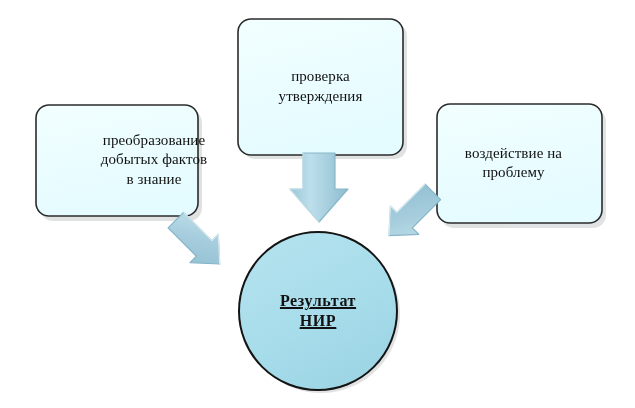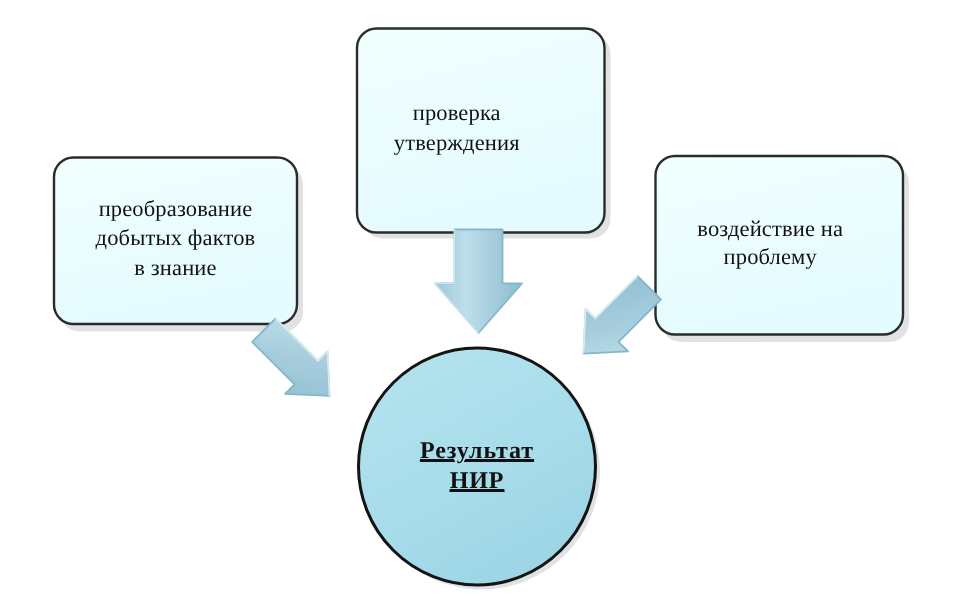--- a/index.html
+++ b/index.html
@@ -40,23 +40,24 @@
     line-height: 1.30;
     letter-spacing: 0.1px;
     white-space: pre-line;
     pointer-events: none;
   }
   #label-box-left {
     left: 38px;
     top: 107px;
     width: 158px;
     height: 106px;
+    padding-left: 37px;
   }
   #label-box-center {
-    left: 224px;
+    left: 240px;
     top: 20px;
     width: 161px;
     height: 133px;
   }
   #label-box-right {
     left: 439px;
     top: 106px;
     width: 149px;
     height: 114px;
   }

